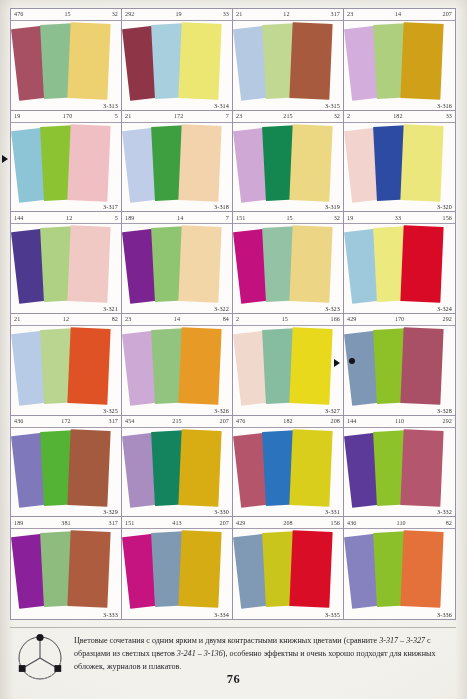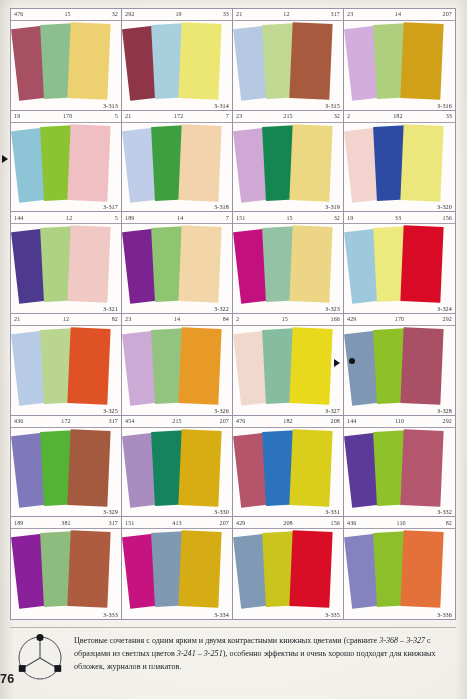--- a/index.html
+++ b/index.html
@@ -123,21 +123,22 @@
     position:absolute;left:64px;top:4px;right:0;
     font-size:8.1px;
     line-height:1.62;
     color:#232329;
     text-align:left;
   }
   #captxt .it{font-style:italic;}
   #pageno{
     position:absolute;
     left:0;right:0;top:672px;
-    font-family:Liberation Sans, sans-serif;
+    text-align:center;
+    font-family:Liberation Serif, serif;
     font-weight:bold;
     font-size:12.5px;
     color:#1d1d22;
     letter-spacing:.4px;
   }
   #toprule{
     position:absolute;left:10px;right:11px;top:627px;
     height:1px;background:#b9b4ab;
   }
 </style>
@@ -471,17 +472,17 @@
     <circle cx="26" cy="26" r="21" fill="none" stroke="#4a4a52" stroke-width="1"></circle>
     <circle cx="26" cy="26" r="21" fill="none" stroke="#9e9aa4" stroke-width="1" stroke-dasharray="1.5 2.5"></circle>
     <line x1="26" y1="26" x2="26" y2="5.5" stroke="#4a4a52" stroke-width="1.1"></line>
     <line x1="26" y1="26" x2="43.8" y2="36.5" stroke="#4a4a52" stroke-width="1.1"></line>
     <line x1="26" y1="26" x2="8.2" y2="36.5" stroke="#4a4a52" stroke-width="1.1"></line>
     <circle cx="26" cy="5.5" r="3.6" fill="#17171c"></circle>
     <rect x="40.4" y="33.1" width="6.8" height="6.8" fill="#17171c"></rect>
     <rect x="4.8" y="33.1" width="6.8" height="6.8" fill="#17171c"></rect>
   </svg>
   <div id="captxt">
-    <span>Цветовые сочетания с одним ярким и двумя контрастными книжных цветами (сравните </span><span class="it">3-368 – 3-327</span><span> с образцами из светлых цветов </span><span class="it">3-241 – 3-251</span><span>), особенно эффектны и очень хорошо подходят для книжных обложек, журналов и плакатов.</span>
+    <span>Цветовые сочетания с одним ярким и двумя контрастными книжных цветами (сравните </span><span class="it">3-317 – 3-327</span><span> с образцами из светлых цветов </span><span class="it">3-241 – 3-136</span><span>), особенно эффектны и очень хорошо подходят для книжных обложек, журналов и плакатов.</span>
   </div>
 </div>
 
 <div id="pageno">76</div>
 
 </body></html>

